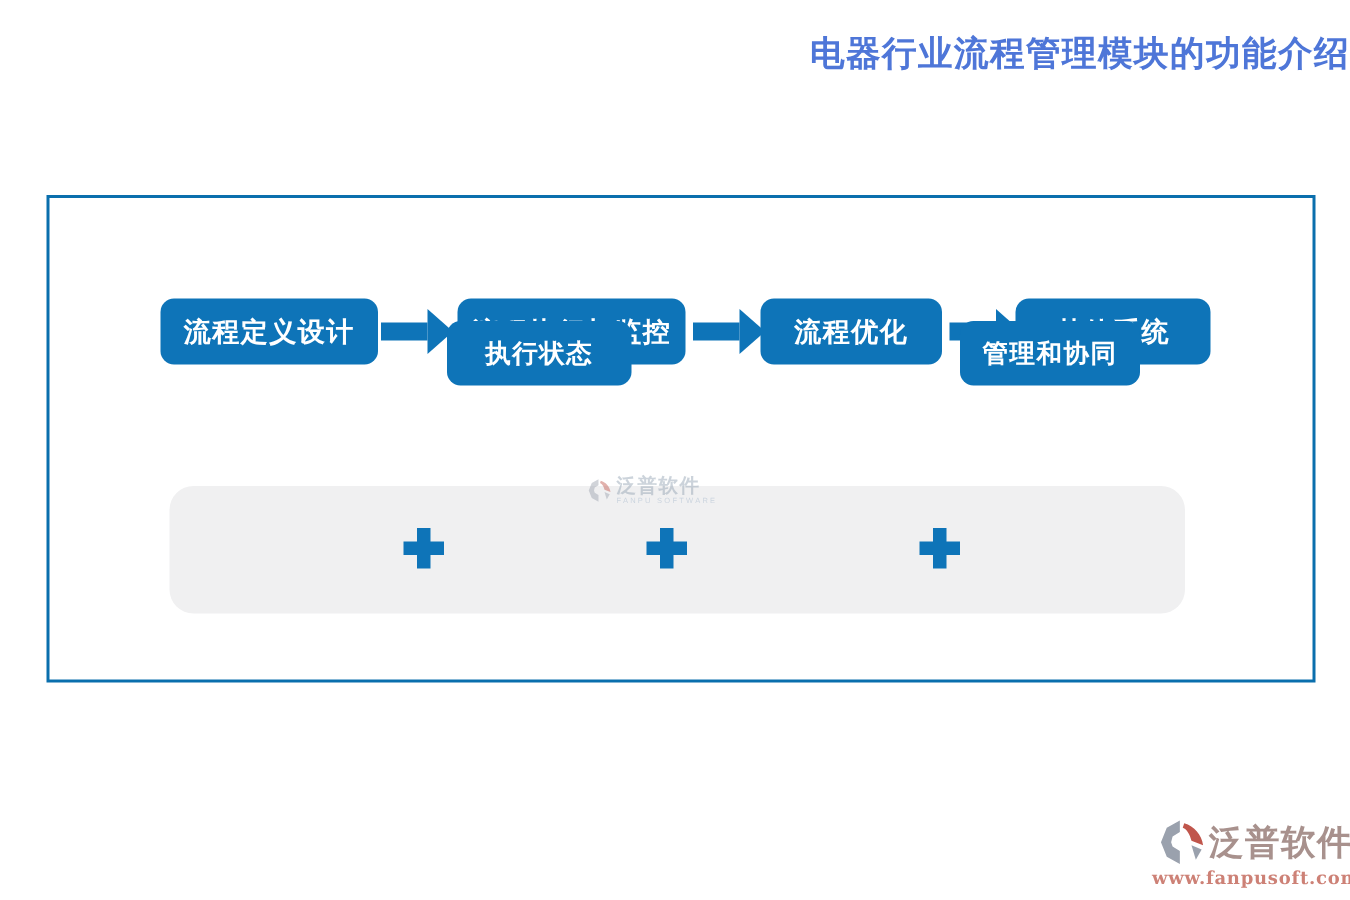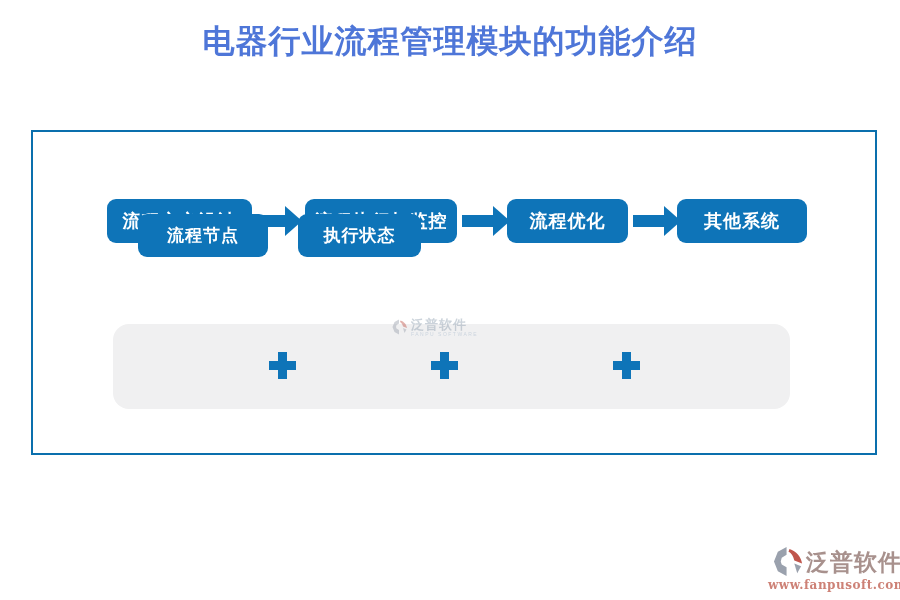--- a/index.html
+++ b/index.html
@@ -6,24 +6,24 @@
   body {
     width: 900px; height: 600px;
     background: #ffffff;
     position: relative;
     overflow: hidden;
     font-family: "Liberation Sans", sans-serif;
   }
   .page-title {
     position: absolute;
     left: 0; top: 20px; width: 900px;
-    text-align: center;
-    font-family: "DejaVu Serif", serif;
-    font-weight: bold;
-    font-size: 32px;
+    text-align: right;
+    font-family: "DejaVu Serif", serif;
+    font-weight: bold;
+    font-size: 23px;
     color: #4e76d8;
     letter-spacing: 1px;
     margin: 0;
   }
   .frame {
     position: absolute;
     left: 31px; top: 130px;
     width: 842px; height: 321px;
     border: 2px solid #0a6fad;
     background: #ffffff;
@@ -173,25 +173,25 @@
       <polygon fill="#9aa1ad" points="14,1 5,6 1,16 5,26 14,31 14,22 9,19 8,16 9,12 14,9"></polygon>
       <path fill="#c0564c" d="M17,3 C24,5 29,11 30,18 L22,15 C21,11 19,7 16,6 Z"></path>
       <polygon fill="#9aa1ad" points="29,21 22,18 25,28"></polygon>
     </svg>
     <span class="wm-text">
       <span class="wm-brand">泛普软件</span>
       <span class="wm-sub">FANPU SOFTWARE</span>
     </span>
   </div>
 
-  <div class="feat-btn ft1">流程节点</div>
   <div class="plus pl1"></div>
   <div class="feat-btn ft2">执行状态</div>
   <div class="plus pl2"></div>
   <div class="plus pl3"></div>
+  <div class="feat-btn ft4">管理和协同</div>
 
 </div>
 
 <div class="footer-logo">
   <div class="footer-row">
     <svg viewBox="0 0 32 32" aria-hidden="true">
       <polygon fill="#9aa1ad" points="14,1 5,6 1,16 5,26 14,31 14,22 9,19 8,16 9,12 14,9"></polygon>
       <path fill="#c0564c" d="M17,3 C24,5 29,11 30,18 L22,15 C21,11 19,7 16,6 Z"></path>
       <polygon fill="#9aa1ad" points="29,21 22,18 25,28"></polygon>
     </svg>

